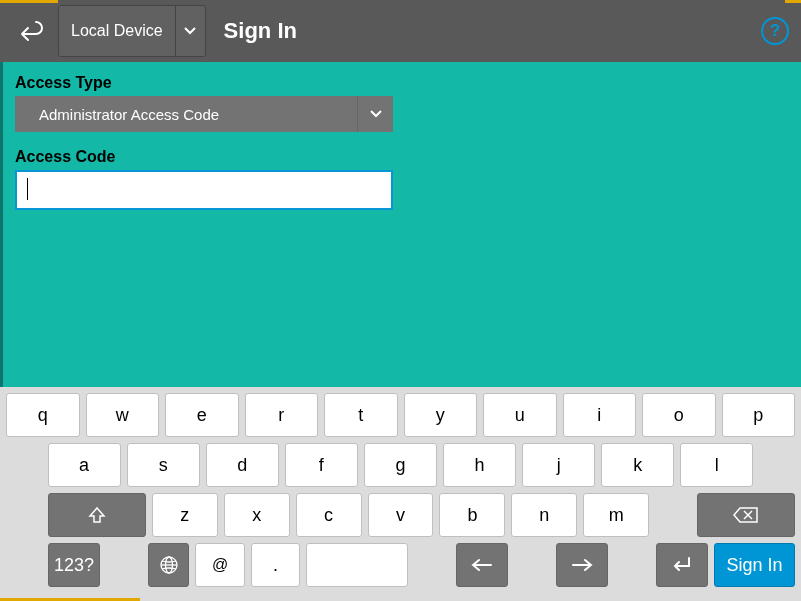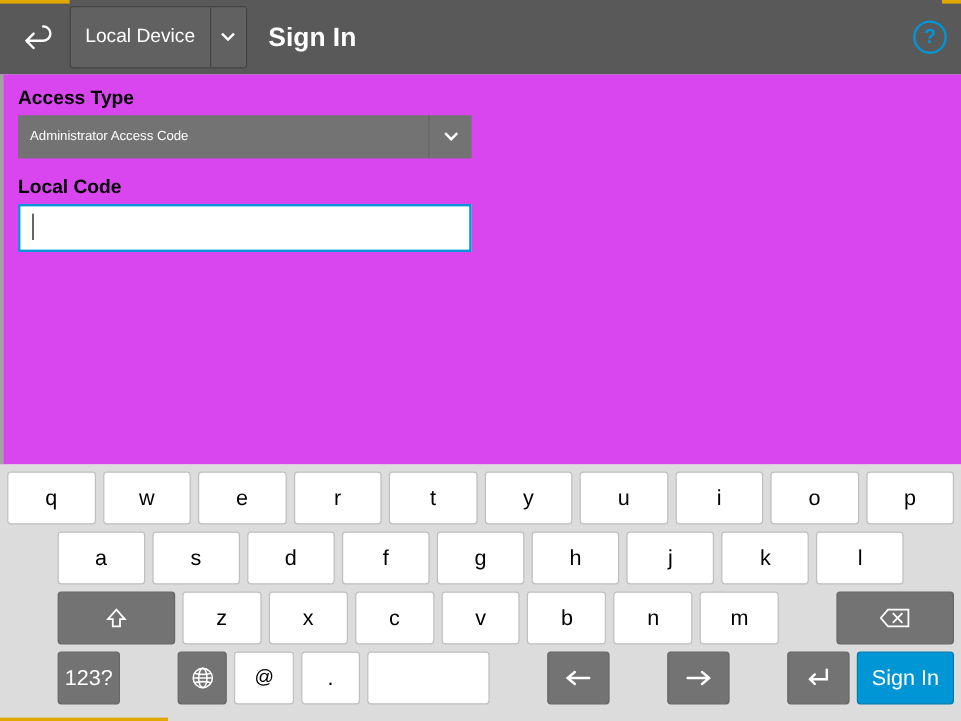--- a/index.html
+++ b/index.html
@@ -71,45 +71,45 @@
       display: flex; align-items: center; justify-content: center;
       color: #0096D6;
       font-size: 17px;
       font-weight: bold;
       cursor: pointer;
     }
 
     
     .main {
       padding: 12px 12px;
-      background: #d946ef;
+      background: #14b8a6;
       position: relative;
       height: calc(100% - 62px - 214px);
-      border-left: 3px solid #a3a3a3;
+      border-left: 3px solid #0f766e;
       border-right: 3px solid transparent;
     }
     .field-label {
       font-size: 16px;
       font-weight: bold;
       color: #000;
       margin-bottom: 4px;
     }
     .access-type {
       display: flex;
       width: 378px;
       height: 36px;
       background: #737373;
       color: #fff;
       align-items: center;
       margin-bottom: 16px;
     }
     .access-type-text {
       flex: 1;
-      padding: 0 10px;
-      font-size: 11px;
+      padding: 0 24px;
+      font-size: 15px;
     }
     .access-type-arrow {
       width: 36px; height: 36px;
       display: flex; align-items: center; justify-content: center;
       border-left: 1px solid #666;
     }
     .access-code-input {
       width: 378px;
       height: 40px;
       border: 2px solid #0896D7;
@@ -195,21 +195,21 @@
 <div class="main">
   <div class="field-label">Access Type</div>
   <div class="access-type">
     <div class="access-type-text">Administrator Access Code</div>
     <div class="access-type-arrow">
       <svg width="12" height="8" viewBox="0 0 12 8">
           <path d="M1 1 L6 6 L11 1" stroke="#fff" stroke-width="2" fill="none"></path>
         </svg>
     </div>
   </div>
-  <div class="field-label">Local Code</div>
+  <div class="field-label">Access Code</div>
   <div class="access-code-input">
     <span class="text-cursor"></span>
   </div>
 </div>
 
 <div class="keyboard">
   <div class="kbd-row">
     <div class="kbd-key">q</div>
     <div class="kbd-key">w</div>
     <div class="kbd-key">e</div>

